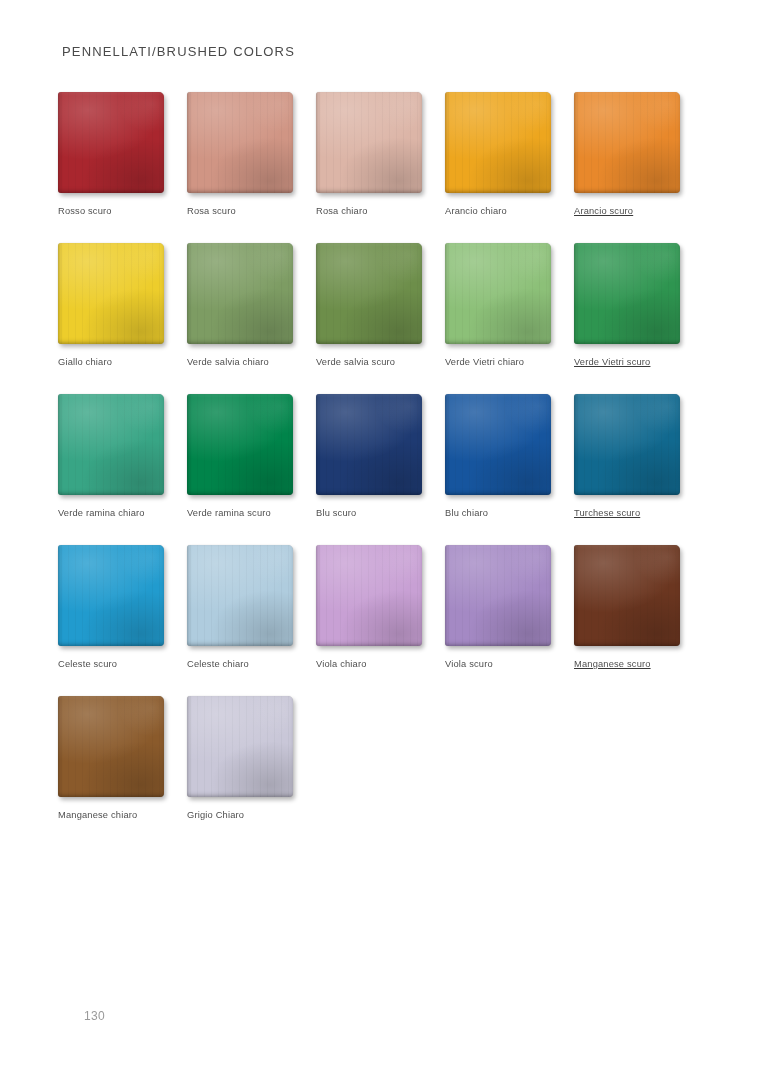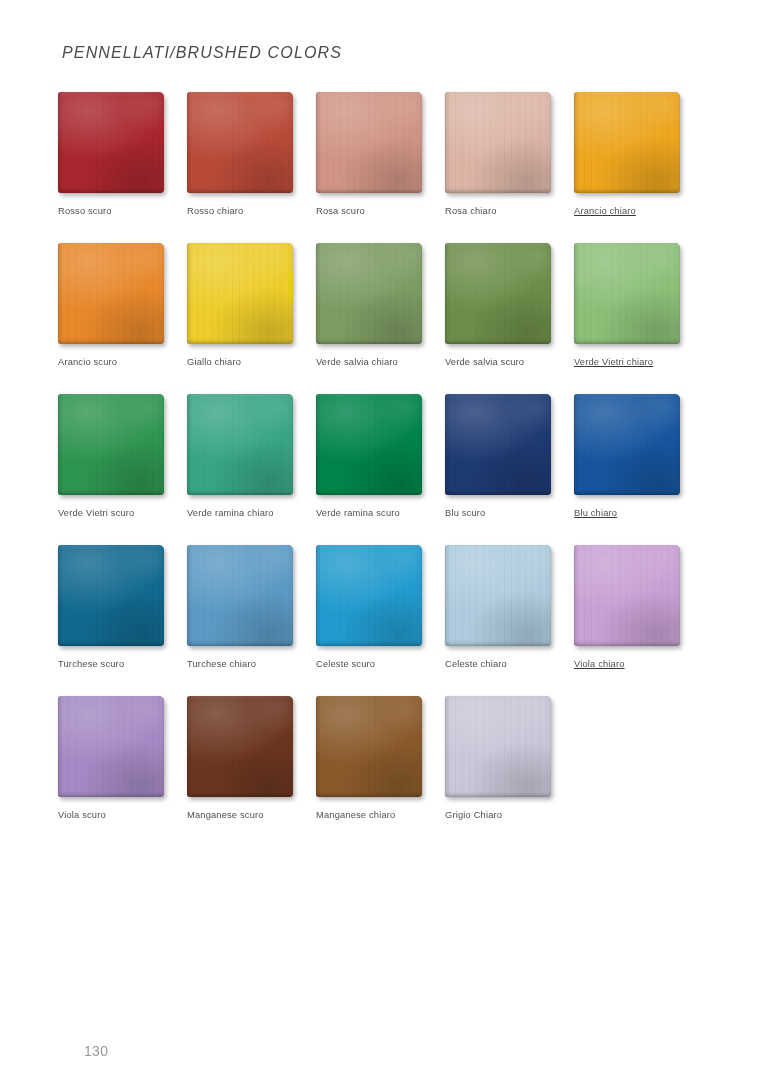--- a/index.html
+++ b/index.html
@@ -21,26 +21,25 @@
     height: 1080px;
     position: relative;
     box-sizing: border-box;
   }
 
   
   .page-title {
     position: absolute;
     left: 62px;
     top: 44px;
-    font-size: 16px;
+    font-size: 13px;
     letter-spacing: 1.15px;
     font-weight: 400;
     color: #4a4a4a;
     white-space: nowrap;
-    font-style: italic;
   }
 
   
   .grid {
     position: absolute;
     left: 58px;
     top: 92px;
     width: 660px;
     display: flex;
     flex-wrap: wrap;
@@ -116,22 +115,22 @@
     font-size: 9.3px;
     letter-spacing: 0.18px;
     color: #4f4f4f;
     white-space: nowrap;
   }
 
   
   .page-number {
     position: absolute;
     left: 84px;
-    top: 1043px;
-    font-size: 14px;
+    top: 1009px;
+    font-size: 12px;
     letter-spacing: 0.3px;
     color: #9a9a9a;
   }
 </style>
 </head>
 <body>
 
 <div class="page">
 
   <div class="page-title">PENNELLATI/BRUSHED COLORS</div>
@@ -142,30 +141,20 @@
           <div class="tile" style="background: rgb(169, 38, 46);">
             <div class="brush"></div>
             <div class="glaze"></div>
             <div class="rim"></div>
           </div>
         </div>
         <div class="swatch-label">Rosso scuro</div>
       </div>
       <div class="cell">
         <div class="tile-wrap">
-          <div class="tile" style="background: rgb(185, 74, 56);">
-            <div class="brush"></div>
-            <div class="glaze"></div>
-            <div class="rim"></div>
-          </div>
-        </div>
-        <div class="swatch-label">Rosso chiaro</div>
-      </div>
-      <div class="cell">
-        <div class="tile-wrap">
           <div class="tile" style="background: rgb(208, 149, 132);">
             <div class="brush"></div>
             <div class="glaze"></div>
             <div class="rim"></div>
           </div>
         </div>
         <div class="swatch-label">Rosa scuro</div>
       </div>
       <div class="cell">
         <div class="tile-wrap">
@@ -292,30 +281,20 @@
           <div class="tile" style="background: rgb(17, 105, 143);">
             <div class="brush"></div>
             <div class="glaze"></div>
             <div class="rim"></div>
           </div>
         </div>
         <div class="swatch-label">Turchese scuro</div>
       </div>
       <div class="cell">
         <div class="tile-wrap">
-          <div class="tile" style="background: rgb(92, 154, 196);">
-            <div class="brush"></div>
-            <div class="glaze"></div>
-            <div class="rim"></div>
-          </div>
-        </div>
-        <div class="swatch-label">Turchese chiaro</div>
-      </div>
-      <div class="cell">
-        <div class="tile-wrap">
           <div class="tile" style="background: rgb(33, 155, 206);">
             <div class="brush"></div>
             <div class="glaze"></div>
             <div class="rim"></div>
           </div>
         </div>
         <div class="swatch-label">Celeste scuro</div>
       </div>
       <div class="cell">
         <div class="tile-wrap">

